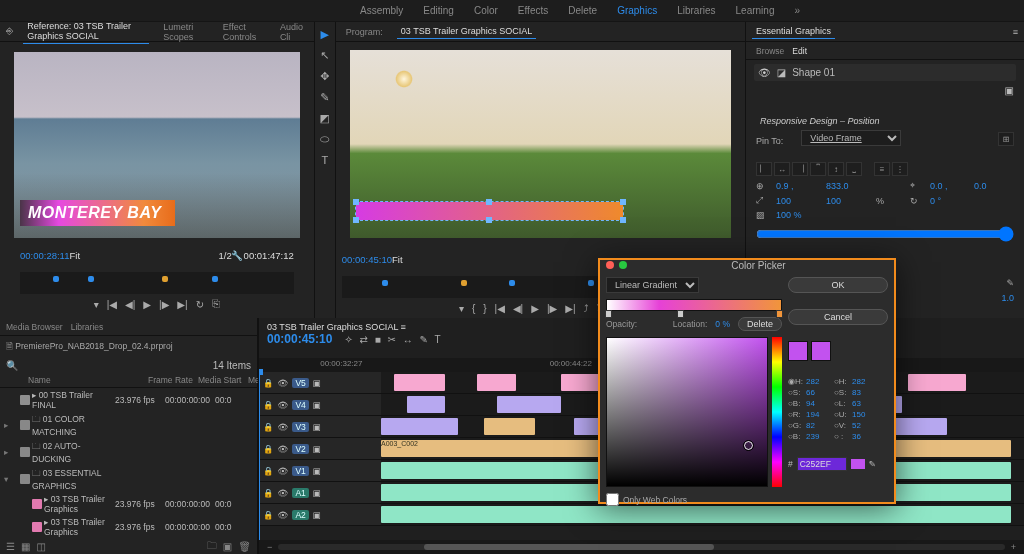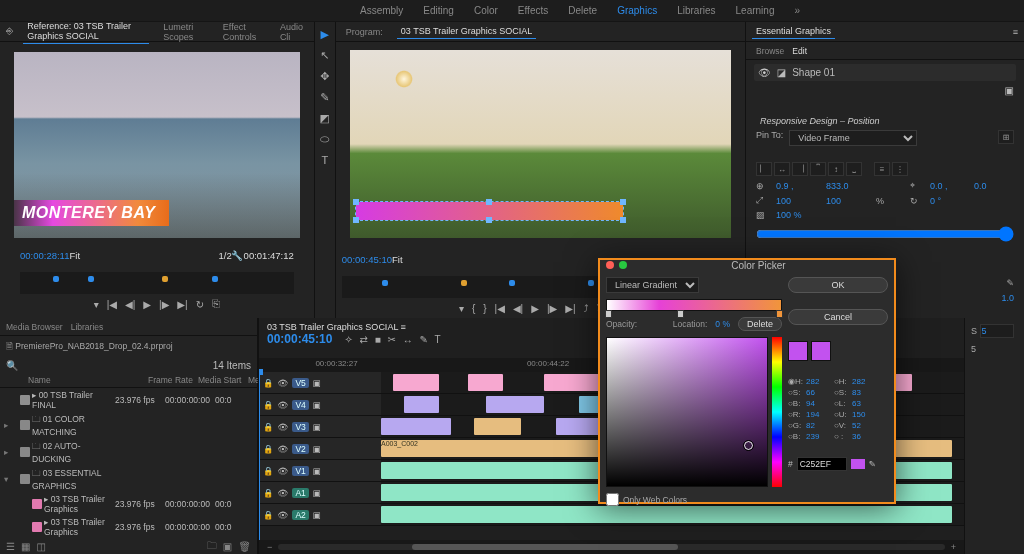--- a/index.html
+++ b/index.html
@@ -53,21 +53,21 @@
   }
   .ref-canvas {
     flex:1; position:relative; overflow:hidden;
     background: linear-gradient(to bottom, #b9b4c2 0%, #c7c0ca 35%, #5f7d94 36%, #7994a3 60%, #88969e 100%);
   }
   .foregr {
     position:absolute; bottom:0; left:0; right:0; height:35%;
     background: linear-gradient(to top, rgba(50,55,50,0.5), transparent);
   }
   .mb-lower3rd {
-    position:absolute; left:0; bottom:12px;
+    position:absolute; left:6px; bottom:12px;
     background: linear-gradient(90deg, #4a3448, #e549e0 25%, #f18a3c 80%, #e86c1a 100%);
     color:#fff; font-weight:900; font-size:16px; letter-spacing:.5px;
     padding:4px 14px 4px 8px; font-style:italic;
   }
   .transport {
     height:34px; display:flex; align-items:center; justify-content:space-between;
     padding:0 6px; font-size:9.5px; color:#2d8ceb;
   }
   .transport .white { color:#ddd; }
   .mini-timeline {
@@ -99,22 +99,22 @@
   .grad-bar .handle { position:absolute; width:6px;height:6px;background:#6fb7ff;top:-3px;}
   .grad-bar .h1{left:-3px;} .grad-bar .h2{right:-3px;} .grad-bar .h3{left:50%;margin-left:-3px;}
   .grad-bar .hb{top:auto;bottom:-3px;}
 
   .eg-panel { flex:1; background:#232323; display:flex; flex-direction:column;}
   .eg-layers { padding:4px 8px; }
   .eg-row { display:flex; align-items:center; gap:6px; padding:3px 4px; background:#2c2c2c; border-radius:2px;}
   .eg-row .eye { color:#ccc; }
   .eg-sect { padding:6px 10px; font-size:9px; color:#aaa; }
   .eg-sect .hdr { color:#ccc; margin:6px 4px 4px;font-style:italic; }
-  .pin-row { display:flex; align-items:flex-start; gap:6px;}
-  .pin-row select { background:#1d1d1d; color:#bbb; border:1px solid #3a3a3a; font-size:9px; padding:1px 4px; width:128px;}
+  .pin-row { display:flex; align-items:flex-end; gap:18px;}
+  .pin-row select { background:#1d1d1d; color:#bbb; border:1px solid #3a3a3a; font-size:9px; padding:1px 4px; width:100px;text-decoration:underline;}
   .align-btns { display:flex; gap:2px; margin:4px 0;}
   .tiny-btn { width:16px; height:14px; background:#1e1e1e; border:1px solid #333; display:flex;align-items:center;justify-content:center;color:#999;font-size:8px;}
   .val-grid { display:grid; grid-template-columns: 16px 46px 46px 30px 16px 40px 40px; gap:4px; align-items:center; font-size:9px; color:#2d8ceb;}
   .val-grid .lab{color:#aaa;}
   .appearance { display:flex;align-items:center;gap:6px; margin-top:4px;}
   .swatch-lg{width:28px;height:13px;background:linear-gradient(90deg,#e65ab5,#f1a64a);border:1px solid #000;}
 
   
   .row2 { display:flex; height: 236px; }
   .proj-panel { width:258px; background:#232323; border-right:1px solid #111; display:flex;flex-direction:column;}
@@ -174,21 +174,21 @@
   .cp-only{font-size:8.5px;color:#aaa;display:flex;align-items:center;gap:4px;}
   .cp-right{width:100px;display:flex;flex-direction:column;gap:16px;}
   .cp-btn{background:#3a3a3a;border:1px solid #555;color:#ddd;font-size:9px;padding:2px 8px;border-radius:10px;cursor:pointer;text-align:center;}
   .cp-hue{height:150px;width:10px;
     background:linear-gradient(to bottom,#ff0000,#ffff00,#00ff00,#00ffff,#0000ff,#ff00ff,#ff0000);}
   .cp-swatches{display:flex;gap:3px;}
   .cp-swatches div{width:20px;height:20px;border:1px solid #111;}
   .cp-numgrid{display:grid;grid-template-columns:16px 26px 16px 26px;gap:2px;font-size:8px;color:#aaa;align-items:center;}
   .cp-numgrid .v{color:#2d8ceb;}
   .cp-hex{display:flex;align-items:center;gap:4px;font-size:8.5px;}
-  .cp-hex input{width:50px;background:#000000;border:1px solid #333;color:#ddd;font-size:8.5px;padding:1px 2px;}
+  .cp-hex input{width:50px;background:#6d28d9;border:1px solid #333;color:#ddd;font-size:8.5px;padding:1px 2px;}
   .dropdown{background:#1d1d1d;border:1px solid #3a3a3a;color:#bbb;font-size:9px;padding:1px 4px;}
   .sep-v{width:1px;background:#111;}
 </style>
 </head>
 <body>
 
 <div class="top-tabs">
   <span class="tab">Assembly</span>
   <span class="tab">Editing</span>
   <span class="tab">Color</span>
@@ -568,25 +568,20 @@
       </div>
     <div class="tl-bottom">
       <span>−</span>
       <div style="flex:1;height:6px;background:#2a2a2a;border-radius:3px;position:relative">
         <div style="position:absolute;left:20%;width:40%;top:0;bottom:0;background:#555;border-radius:3px"></div>
       </div>
       <span>+</span>
     </div>
   </div>
 
-  <div class="rt-ext">
-    <div><span>S</span>
-      <input value="5" style=""></div>
-    <div style="margin-top:6px"><span>5</span></div>
-  </div>
 </div>
 
 <div class="colorpicker">
   <div class="cp-title">
     <span class="dots">
       <span style="background:#ff5f57"></span>
       <span style="background:#28c840"></span>
     </span>
     <span>Color Picker</span>
     <span></span>

